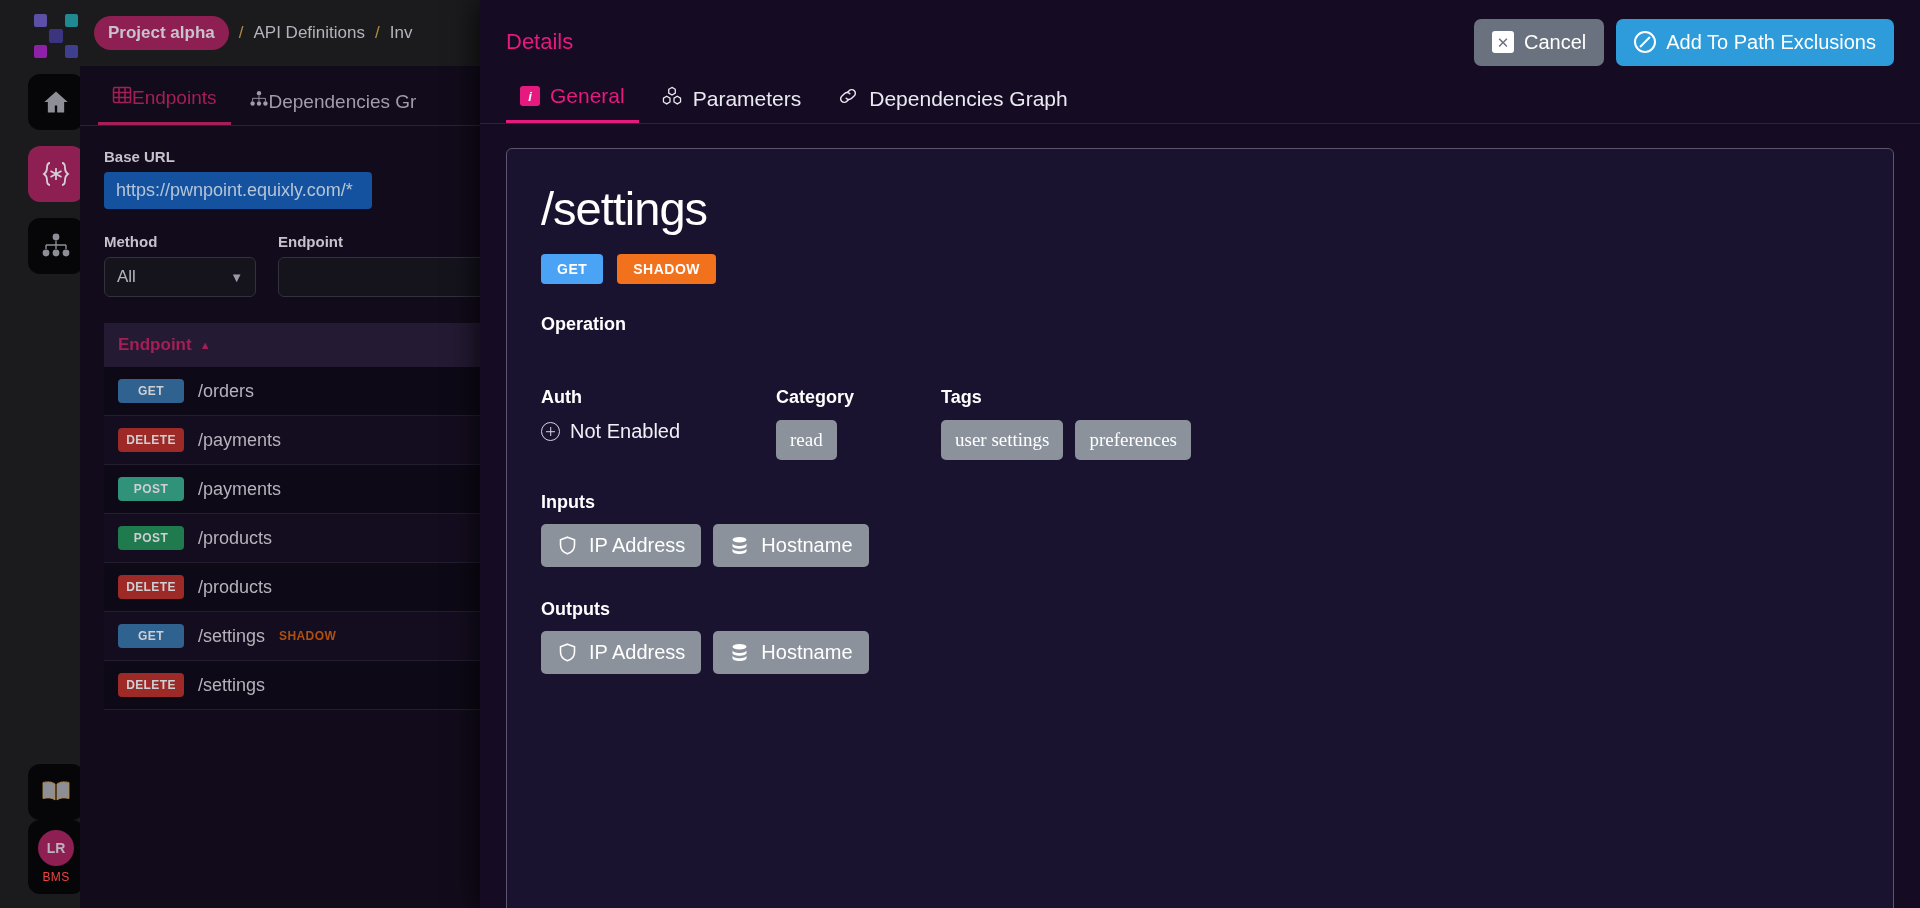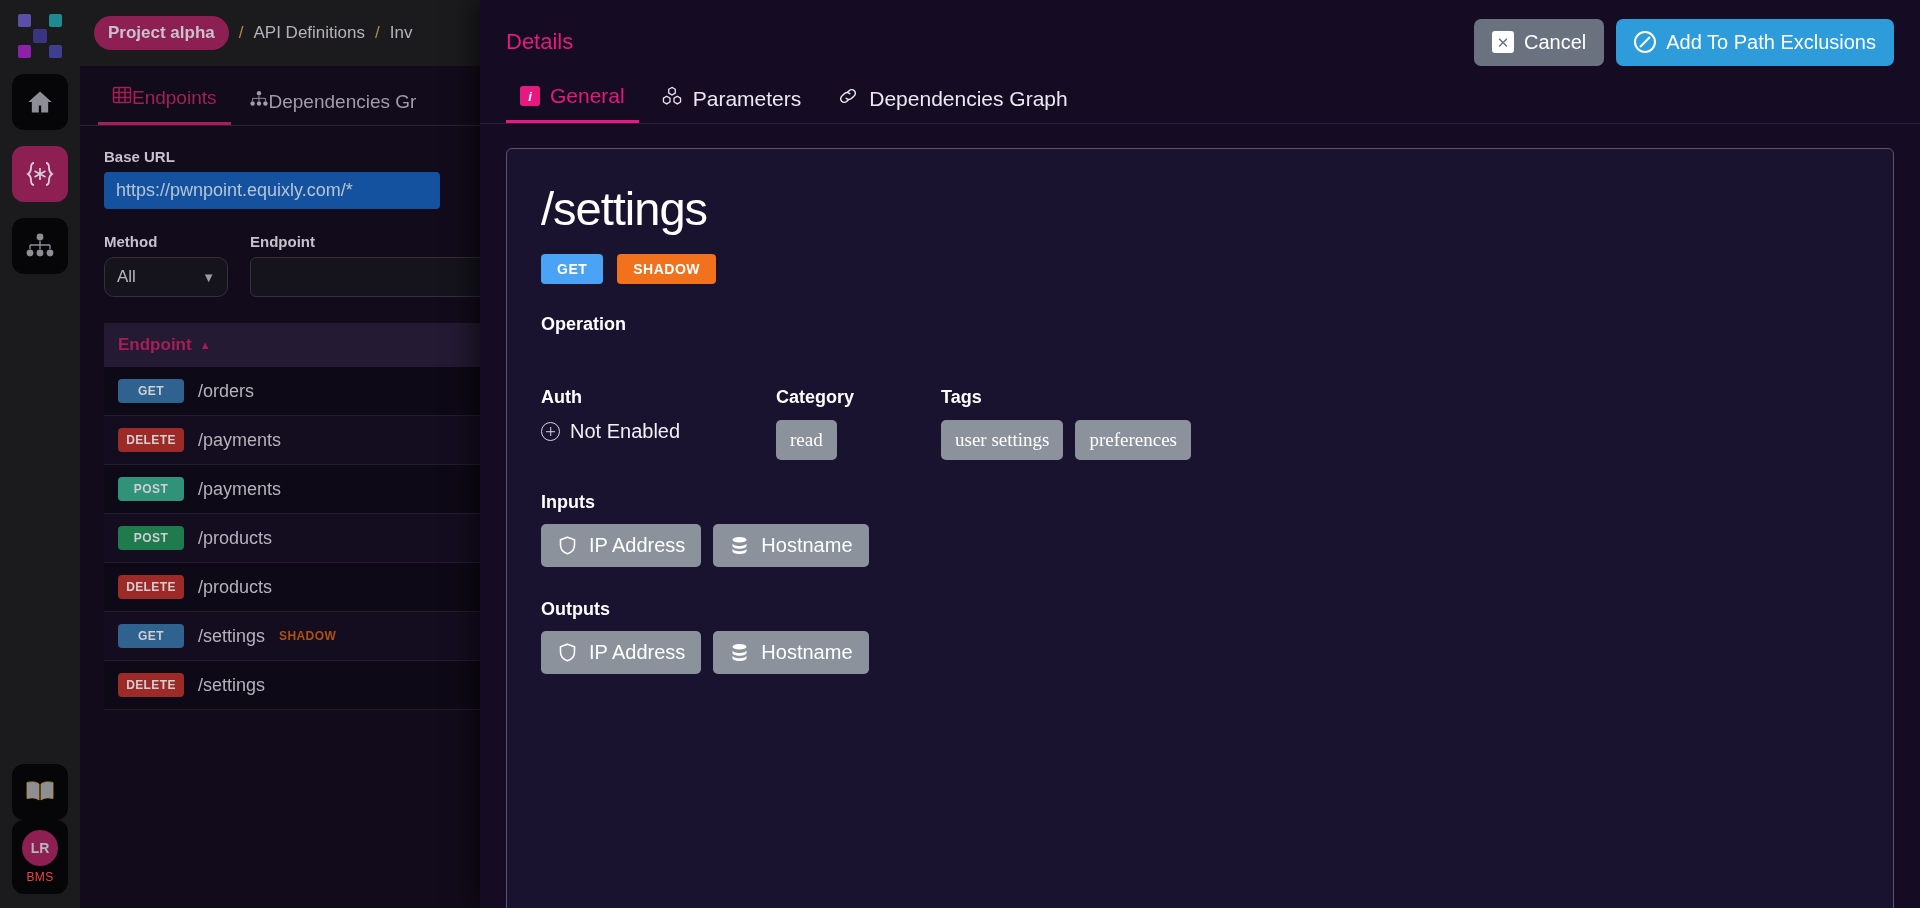--- a/index.html
+++ b/index.html
@@ -10,21 +10,21 @@
     font-family: "Liberation Sans", sans-serif;
     overflow: hidden;
   }
   #root { position: relative; width: 1920px; height: 908px; }
 
   
   .app-bg { position: absolute; inset: 0; background: #1b1b1d; }
 
   
   .rail {
-    position: absolute; left: 0; top: 0; width: 80px; height: 908px;
+    position: absolute; left: 16px; top: 0; width: 80px; height: 908px;
     background: #1b1b1d;
     display: flex; flex-direction: column; align-items: center;
   }
   .rail-logo {
     margin-top: 14px; width: 44px; height: 44px;
     display: grid; grid-template-columns: 1fr 1fr 1fr; grid-template-rows: 1fr 1fr 1fr;
     gap: 2px;
   }
   .rail-logo i { display: block; border-radius: 2px; }
   .rail-btn {
@@ -77,29 +77,29 @@
     padding: 0 14px 12px 14px; font-size: 19px;
     color: #a09cab; white-space: nowrap;
   }
   .tab.active { color: #a61e56; border-bottom: 3px solid #a61e56; }
 
   .panel { padding: 22px 24px 0 24px; }
   .field-label { font-size: 15px; font-weight: 700; color: #c6c2cc; margin-bottom: 7px; }
   .base-url {
     display: inline-block; background: #1452a0; color: #b6c4d6;
     font-size: 18px; padding: 8px 12px; border-radius: 4px;
-    width: 336px; white-space: nowrap; overflow: hidden;
+    width: 268px; white-space: nowrap; overflow: hidden;
   }
   .row2 { display: flex; gap: 22px; margin-top: 20px; }
   .sel, .txtin {
     height: 40px; background: #15131c; border: 1px solid #34303c;
     border-radius: 6px; color: #b7b2c0; font-size: 17px;
     display: flex; align-items: center; padding: 0 12px;
   }
-  .sel { width: 124px; justify-content: space-between; border-radius: 10px; }
+  .sel { width: 152px; justify-content: space-between; }
   .txtin { width: 260px; }
   .chev { color: #9d98a8; font-size: 13px; }
 
   
   .tbl { margin-top: 26px; width: 560px; }
   .tbl-head {
     background: #241a33; color: #a61e56;
     font-size: 17px; font-weight: 600;
     padding: 12px 14px; display: flex; align-items: center; gap: 8px;
   }

